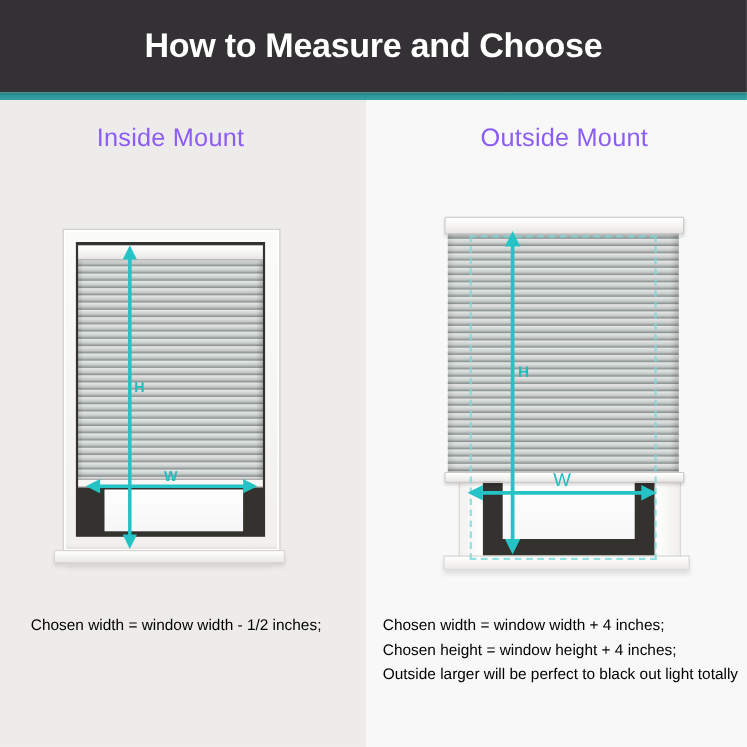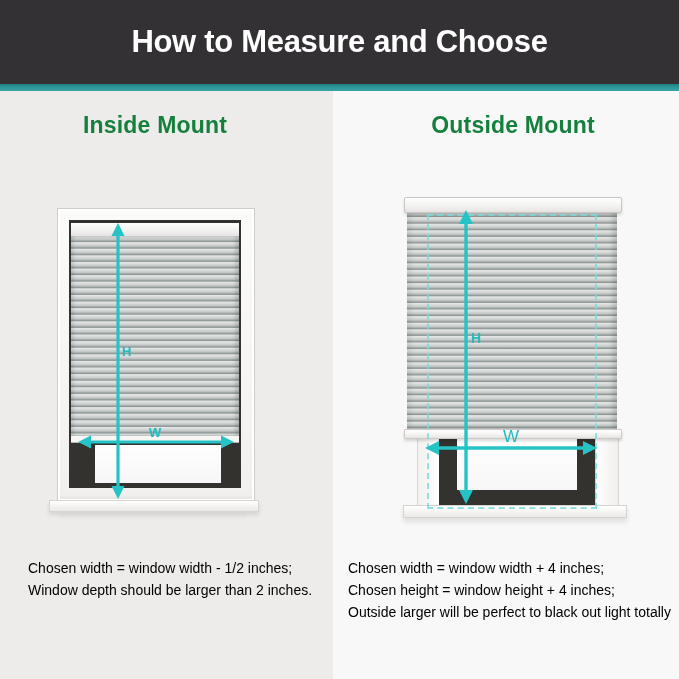--- a/index.html
+++ b/index.html
@@ -18,21 +18,21 @@
   .teal-bar{
     position:absolute;left:0;top:84px;width:679px;height:7px;
     background:linear-gradient(180deg,#1f7e80 0%,#2d9899 45%,#3aa3a3 100%);
   }
   
   .panel{position:absolute;top:91px;bottom:0;}
   .panel-inside{left:0;width:333px;background:#edecea;}
   .panel-outside{left:333px;width:346px;background:#f8f8f8;}
   .mount-heading{
     position:absolute;top:112px;width:220px;text-align:center;
-    font-size:23px;font-weight:bold;color:#15803d;letter-spacing:0.2px;
+    font-size:23px;font-weight:normal;color:#8b5cf6;letter-spacing:0.2px;
   }
   .heading-inside{left:45px;}
   .heading-outside{left:403px;}
   
   .abs{position:absolute;}
   .white-grad{
     background:linear-gradient(180deg,#ffffff 0%,#f4f3f2 55%,#e6e4e2 100%);
   }
   .blind-stripes{
     background:repeating-linear-gradient(180deg,
@@ -152,21 +152,20 @@
     </g>
   </svg>
 
   <span class="measure-label lbl-h-inside">H</span>
   <span class="measure-label lbl-w-inside">W</span>
   <span class="measure-label lbl-h-outside">H</span>
   <span class="measure-label lbl-w-outside">W</span>
 
   <div class="notes notes-inside">
     <div>Chosen width = window width - 1/2 inches;</div>
-    <div>Window depth should be larger than 2 inches.</div>
   </div>
   <div class="notes notes-outside">
     <div>Chosen width = window width + 4 inches;</div>
     <div>Chosen height = window height + 4 inches;</div>
     <div>Outside larger will be perfect to black out light totally</div>
   </div>
 
 </div>
 
 </body></html>

